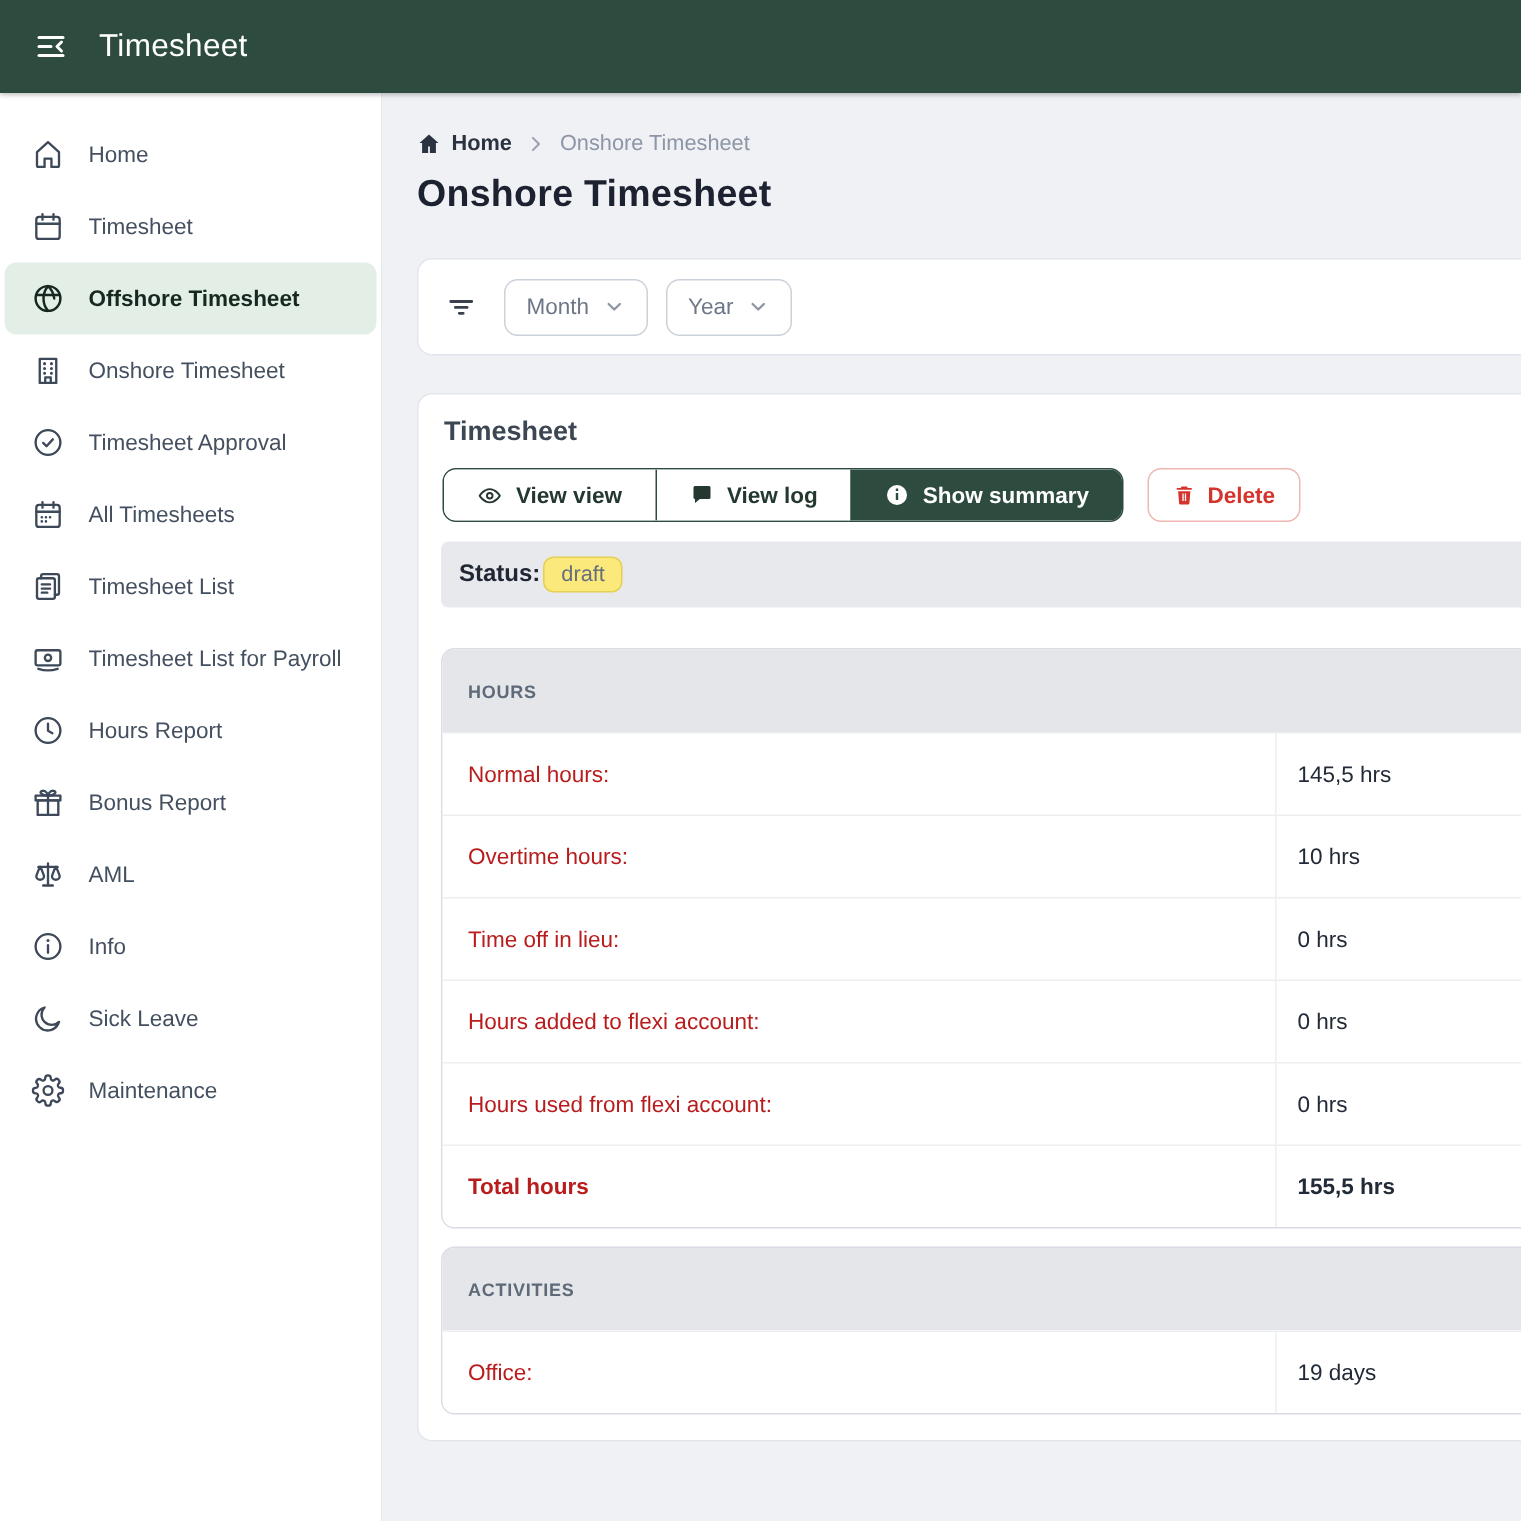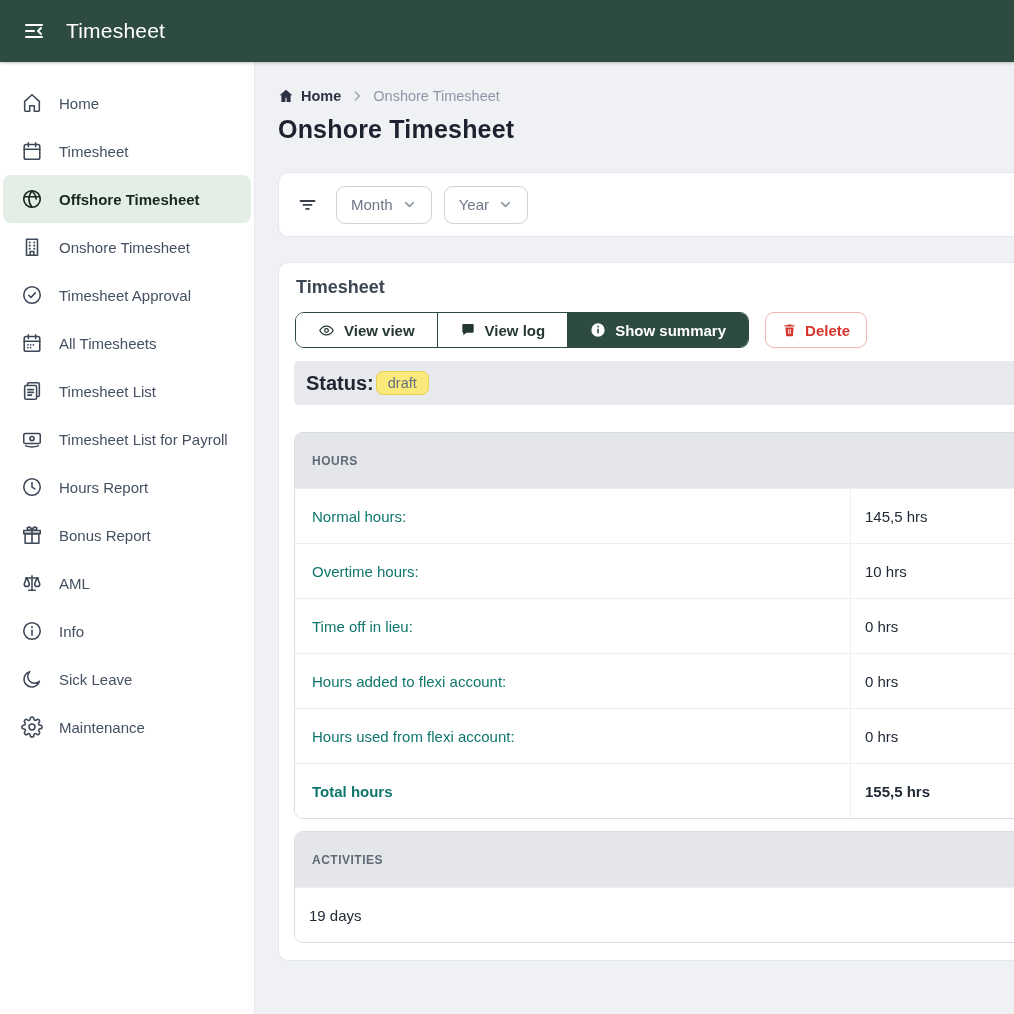--- a/index.html
+++ b/index.html
@@ -54,31 +54,31 @@
     background:#fff; color:#24382f; font-size:15px; font-weight:600; cursor:pointer; padding:0 22px; }
   .grp-btn + .grp-btn { border-left:1px solid #2d4b3e; }
   .grp-btn.active { background:#2d4b3e; color:#fff; }
   .grp-btn .bic { display:flex; }
   .delete-btn { display:flex; align-items:center; gap:8px; height:36px; padding:0 16px; margin-left:16px;
     background:#fff; border:1px solid #efb7b3; border-radius:9px; color:#d5342c; font-size:15px;
     font-weight:600; cursor:pointer; }
 
   .status-bar { height:44px; margin:13px 15px 0 15px; background:#e8e9ed; border-radius:5px;
     display:flex; align-items:center; padding:0 12px; }
-  .status-label { font-size:20px; font-weight:700; color:#202634; }
+  .status-label { font-size:16px; font-weight:700; color:#202634; }
   .status-badge { margin-left:2px; background:#fbe97c; border:1px solid #e4d052; border-radius:7px;
     padding:3px 11px; font-size:14.5px; color:#666f7d; }
 
   .section-table { margin:27px 15px 0 15px; border:1px solid #d9dce2; border-radius:9px;
     overflow:hidden; background:#fff; }
   .section-head { background:#e4e6ea; height:55px; display:flex; align-items:center; padding:0 17px;
     font-size:12px; font-weight:700; color:#5f6a78; letter-spacing:.5px; }
   .trow { display:flex; height:55px; border-top:1px solid #eceef2; background:#fff; }
   .tcell-label { width:556px; display:flex; align-items:center; padding:0 17px;
-    border-right:1px solid #eceef2; font-size:15px; color:#0f766e; }
+    border-right:1px solid #eceef2; font-size:15px; color:#b91c1c; }
   .tcell-value { flex:1; display:flex; align-items:center; padding:0 14px; font-size:15px; color:#222a37; }
   .trow.total .tcell-label, .trow.total .tcell-value { font-weight:700; }
   .section-table.activities { margin-top:12px; }
 
   svg { display:block; }
 </style>
 </head>
 <body>
 
 <header class="topbar">
@@ -360,18 +360,19 @@
       </div>
       <div class="trow total">
         <div class="tcell-label">Total hours</div>
         <div class="tcell-value">155,5 hrs</div>
       </div>
     </div>
 
     <div class="section-table activities">
       <div class="section-head">ACTIVITIES</div>
       <div class="trow">
+        <div class="tcell-label">Office:</div>
         <div class="tcell-value">19 days</div>
       </div>
     </div>
 
   </section>
 </main>
 
 </body></html>

